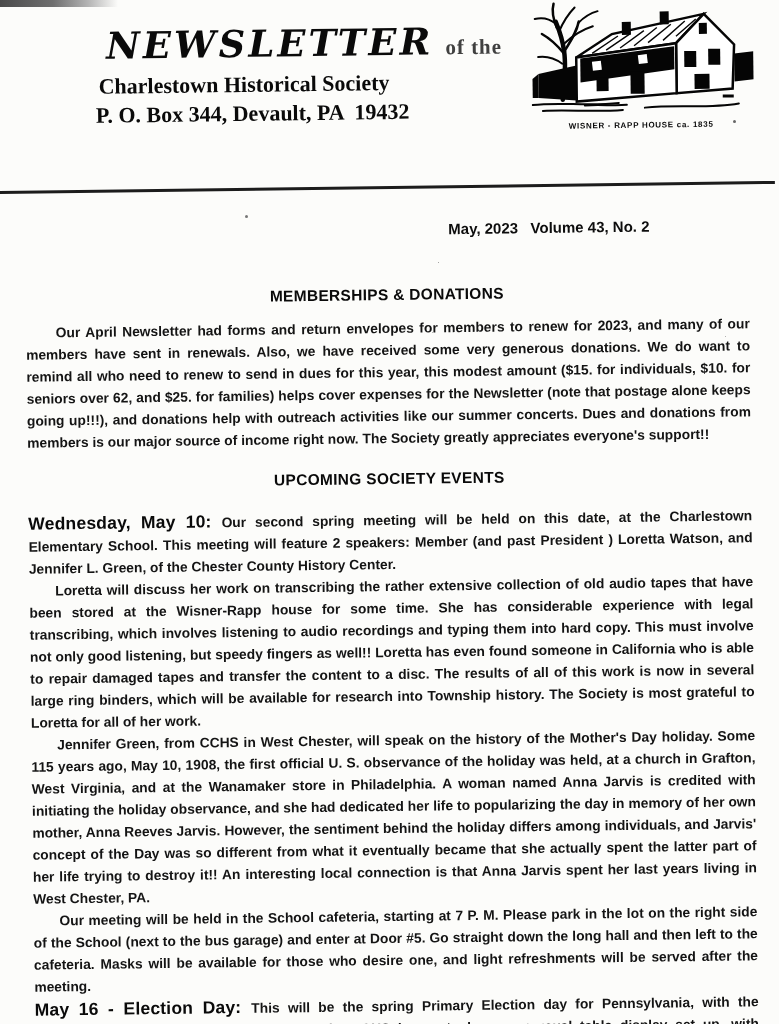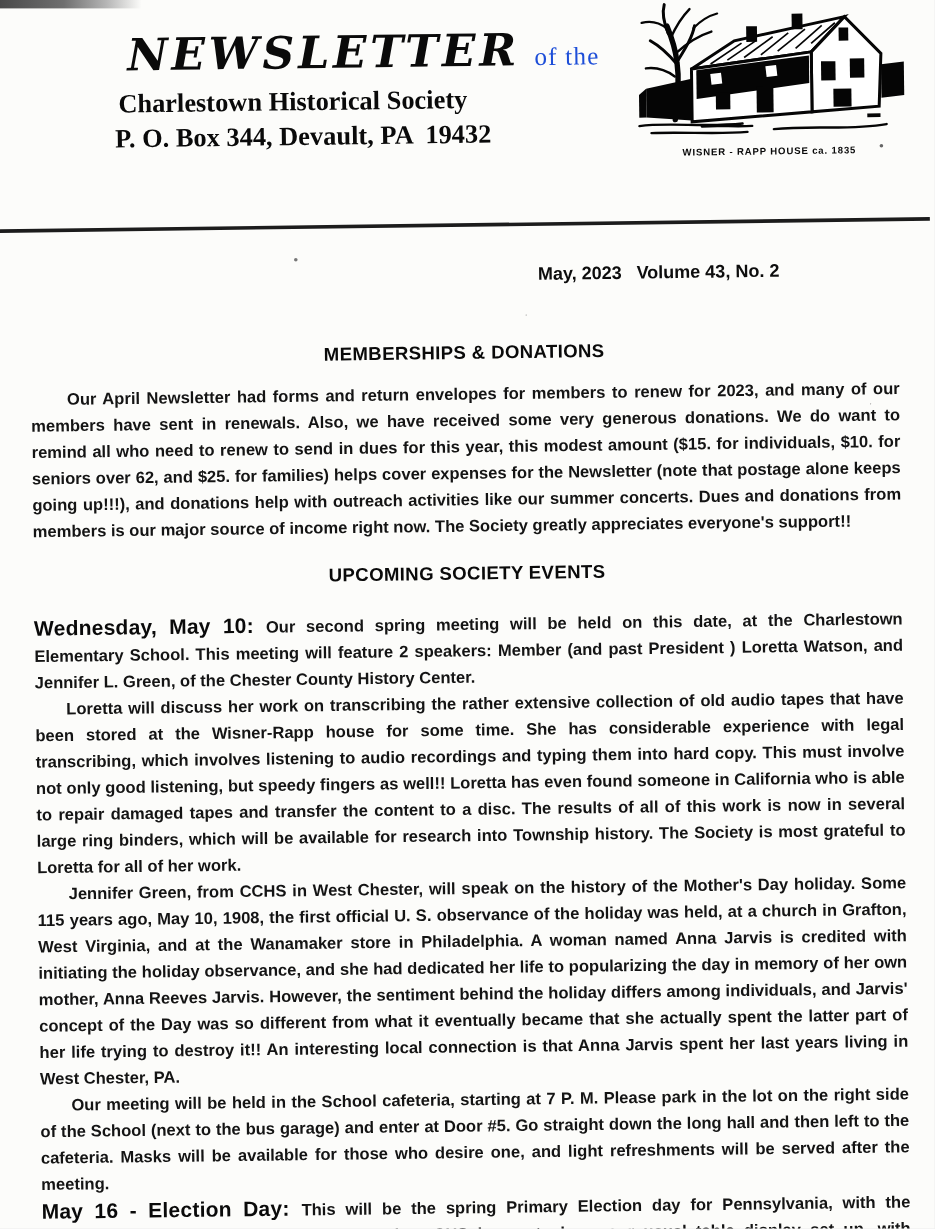--- a/index.html
+++ b/index.html
@@ -17,22 +17,22 @@
     transform:rotate(-0.75deg); transform-origin:390px 500px; }
 
   
   .masthead { position:relative; padding-top:20px; height:142px; }
   .mast-title-line { padding-left:112px; white-space:nowrap; }
   .newsletter-title {
     font-family:"DejaVu Serif",serif; font-style:italic; font-weight:700;
     font-size:37px; letter-spacing:3px; color:#0a0a0a;
   }
   .title-suffix {
-    font-family:"Liberation Serif",serif; font-weight:400; font-size:21px;
-    margin-left:12px; letter-spacing:1px; color:#1d4ed8;
+    font-family:"Liberation Serif",serif; font-weight:700; font-size:21px;
+    margin-left:12px; letter-spacing:1px; color:#404040;
   }
   .org-name, .address {
     font-family:"Liberation Serif",serif; font-weight:700; font-size:22px;
     color:#0a0a0a; white-space:pre-wrap; line-height:28px;
   }
   .org-name { padding-left:104px; margin-top:5px; }
   .address  { padding-left:101px; margin-top:1px; }
 
   
   .house-figure { position:absolute; top:0px; left:531px; width:230px; text-align:center; }

